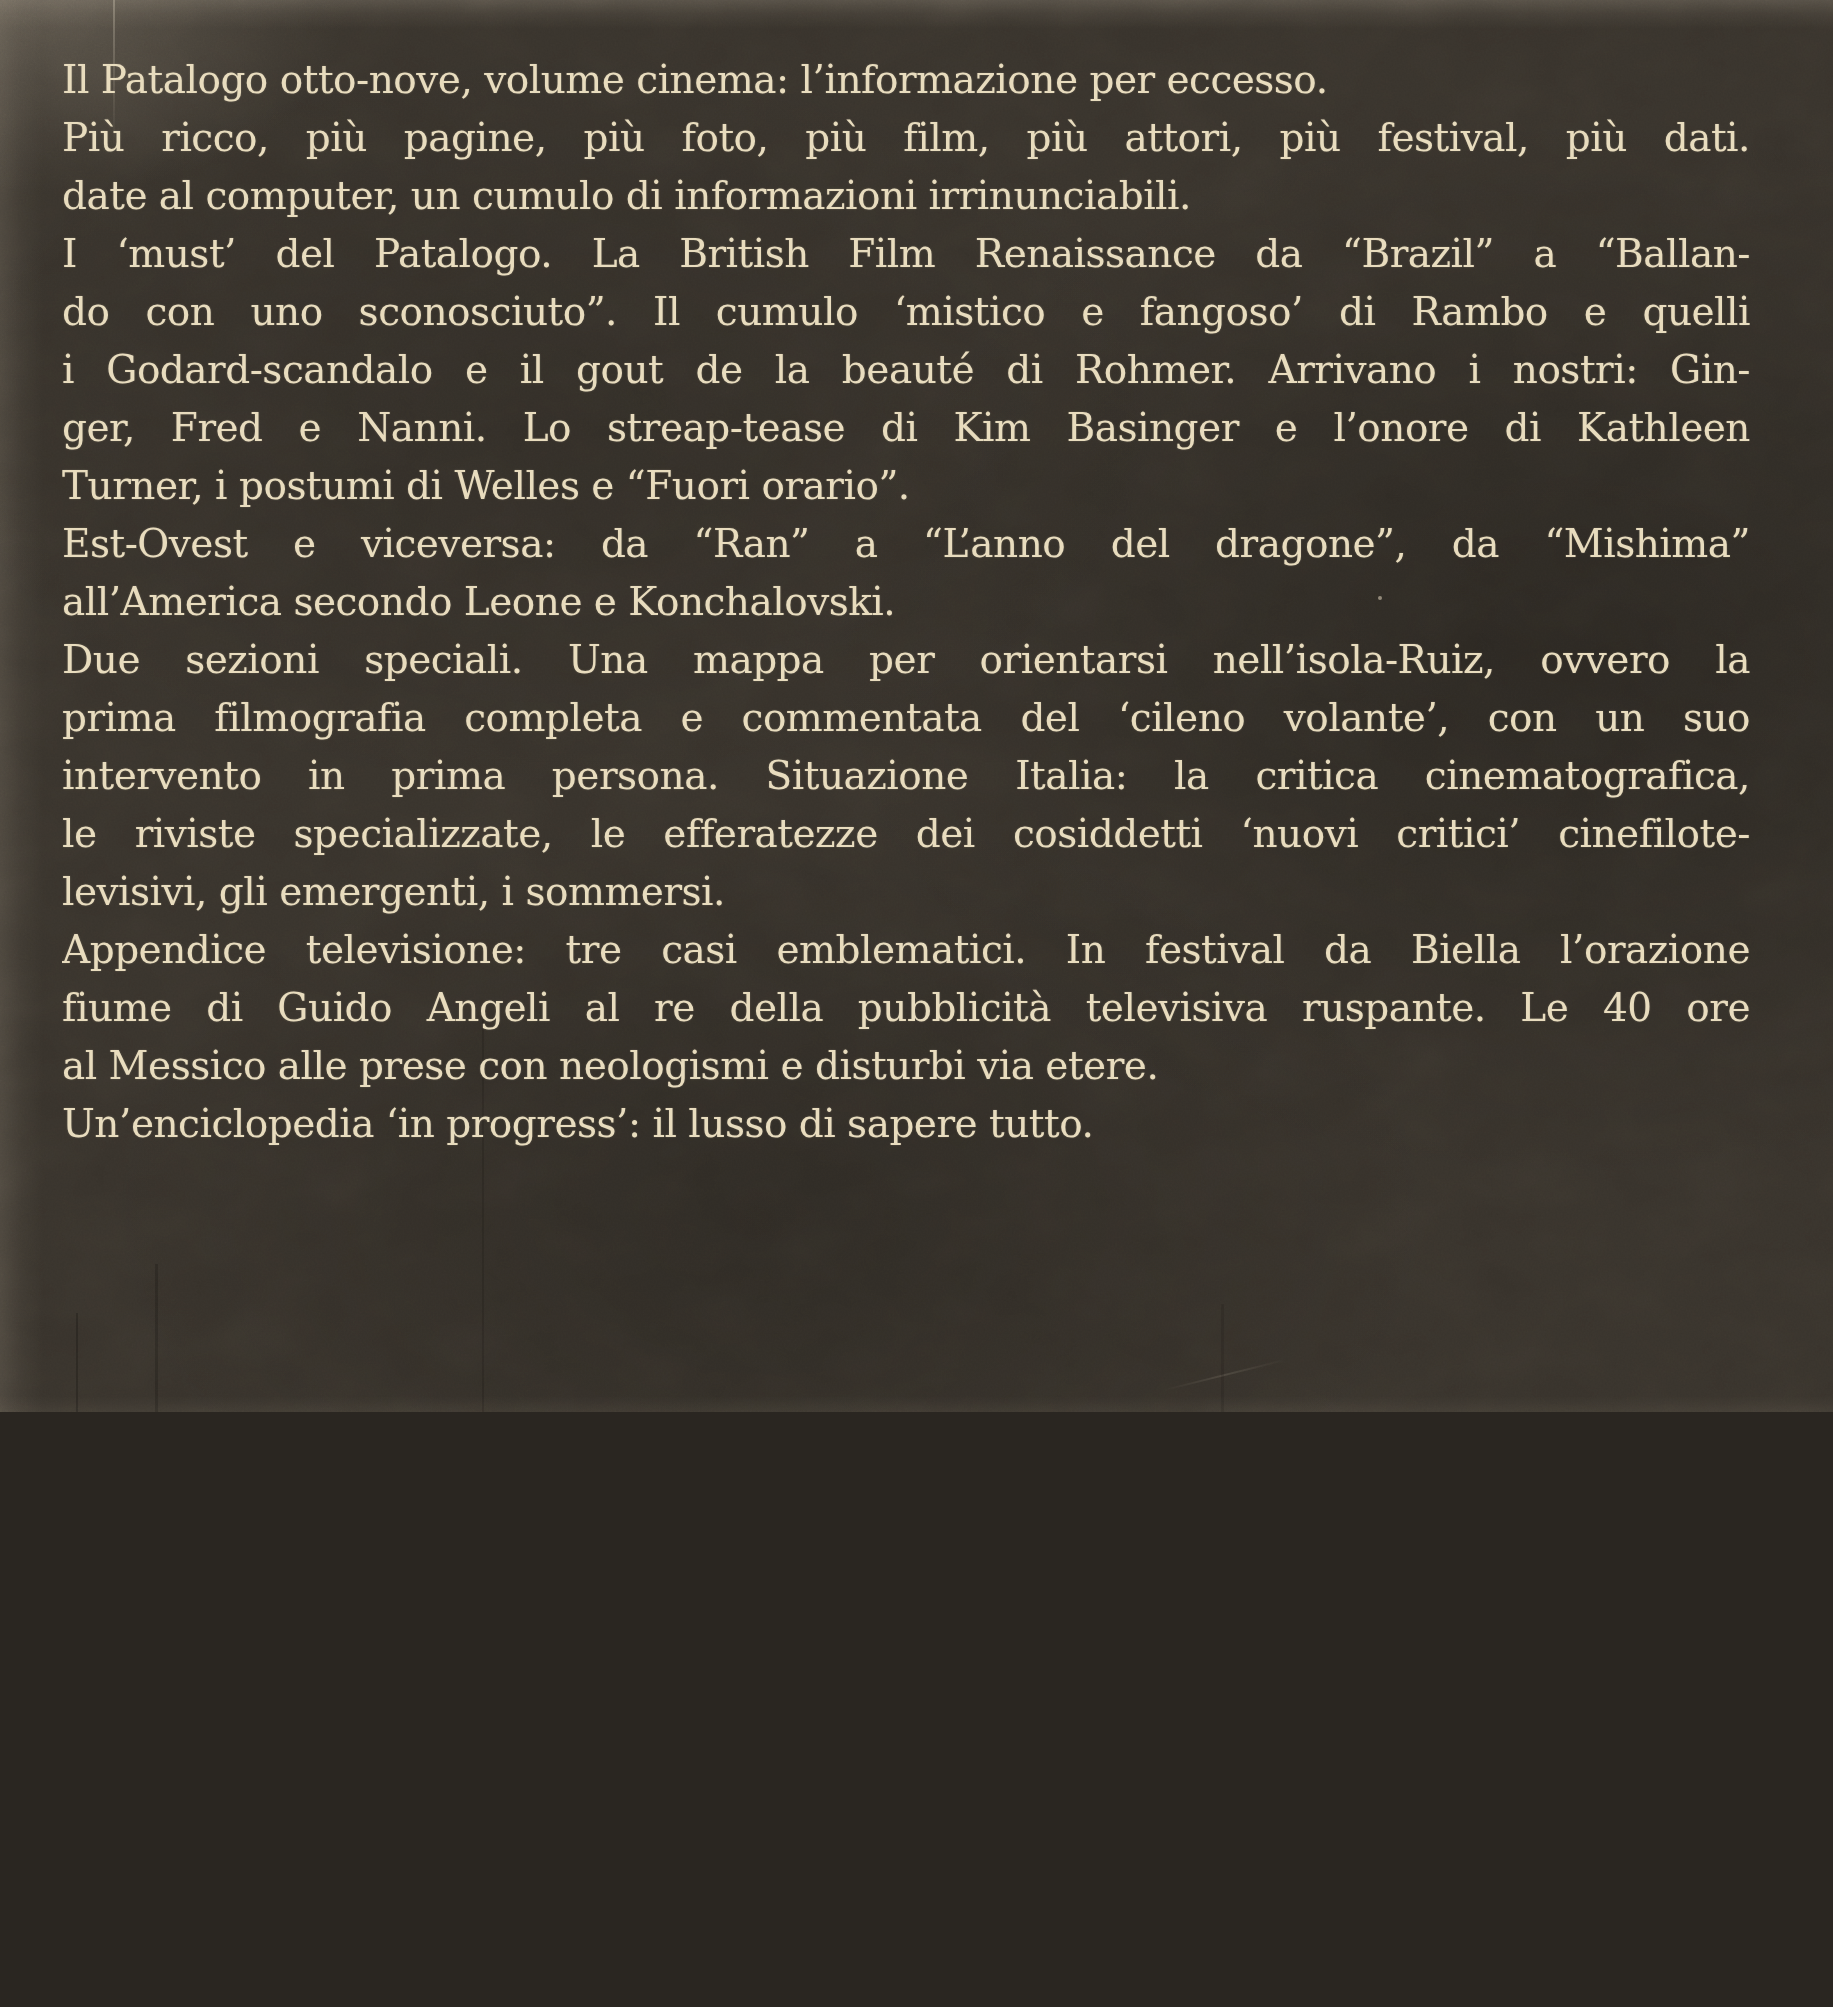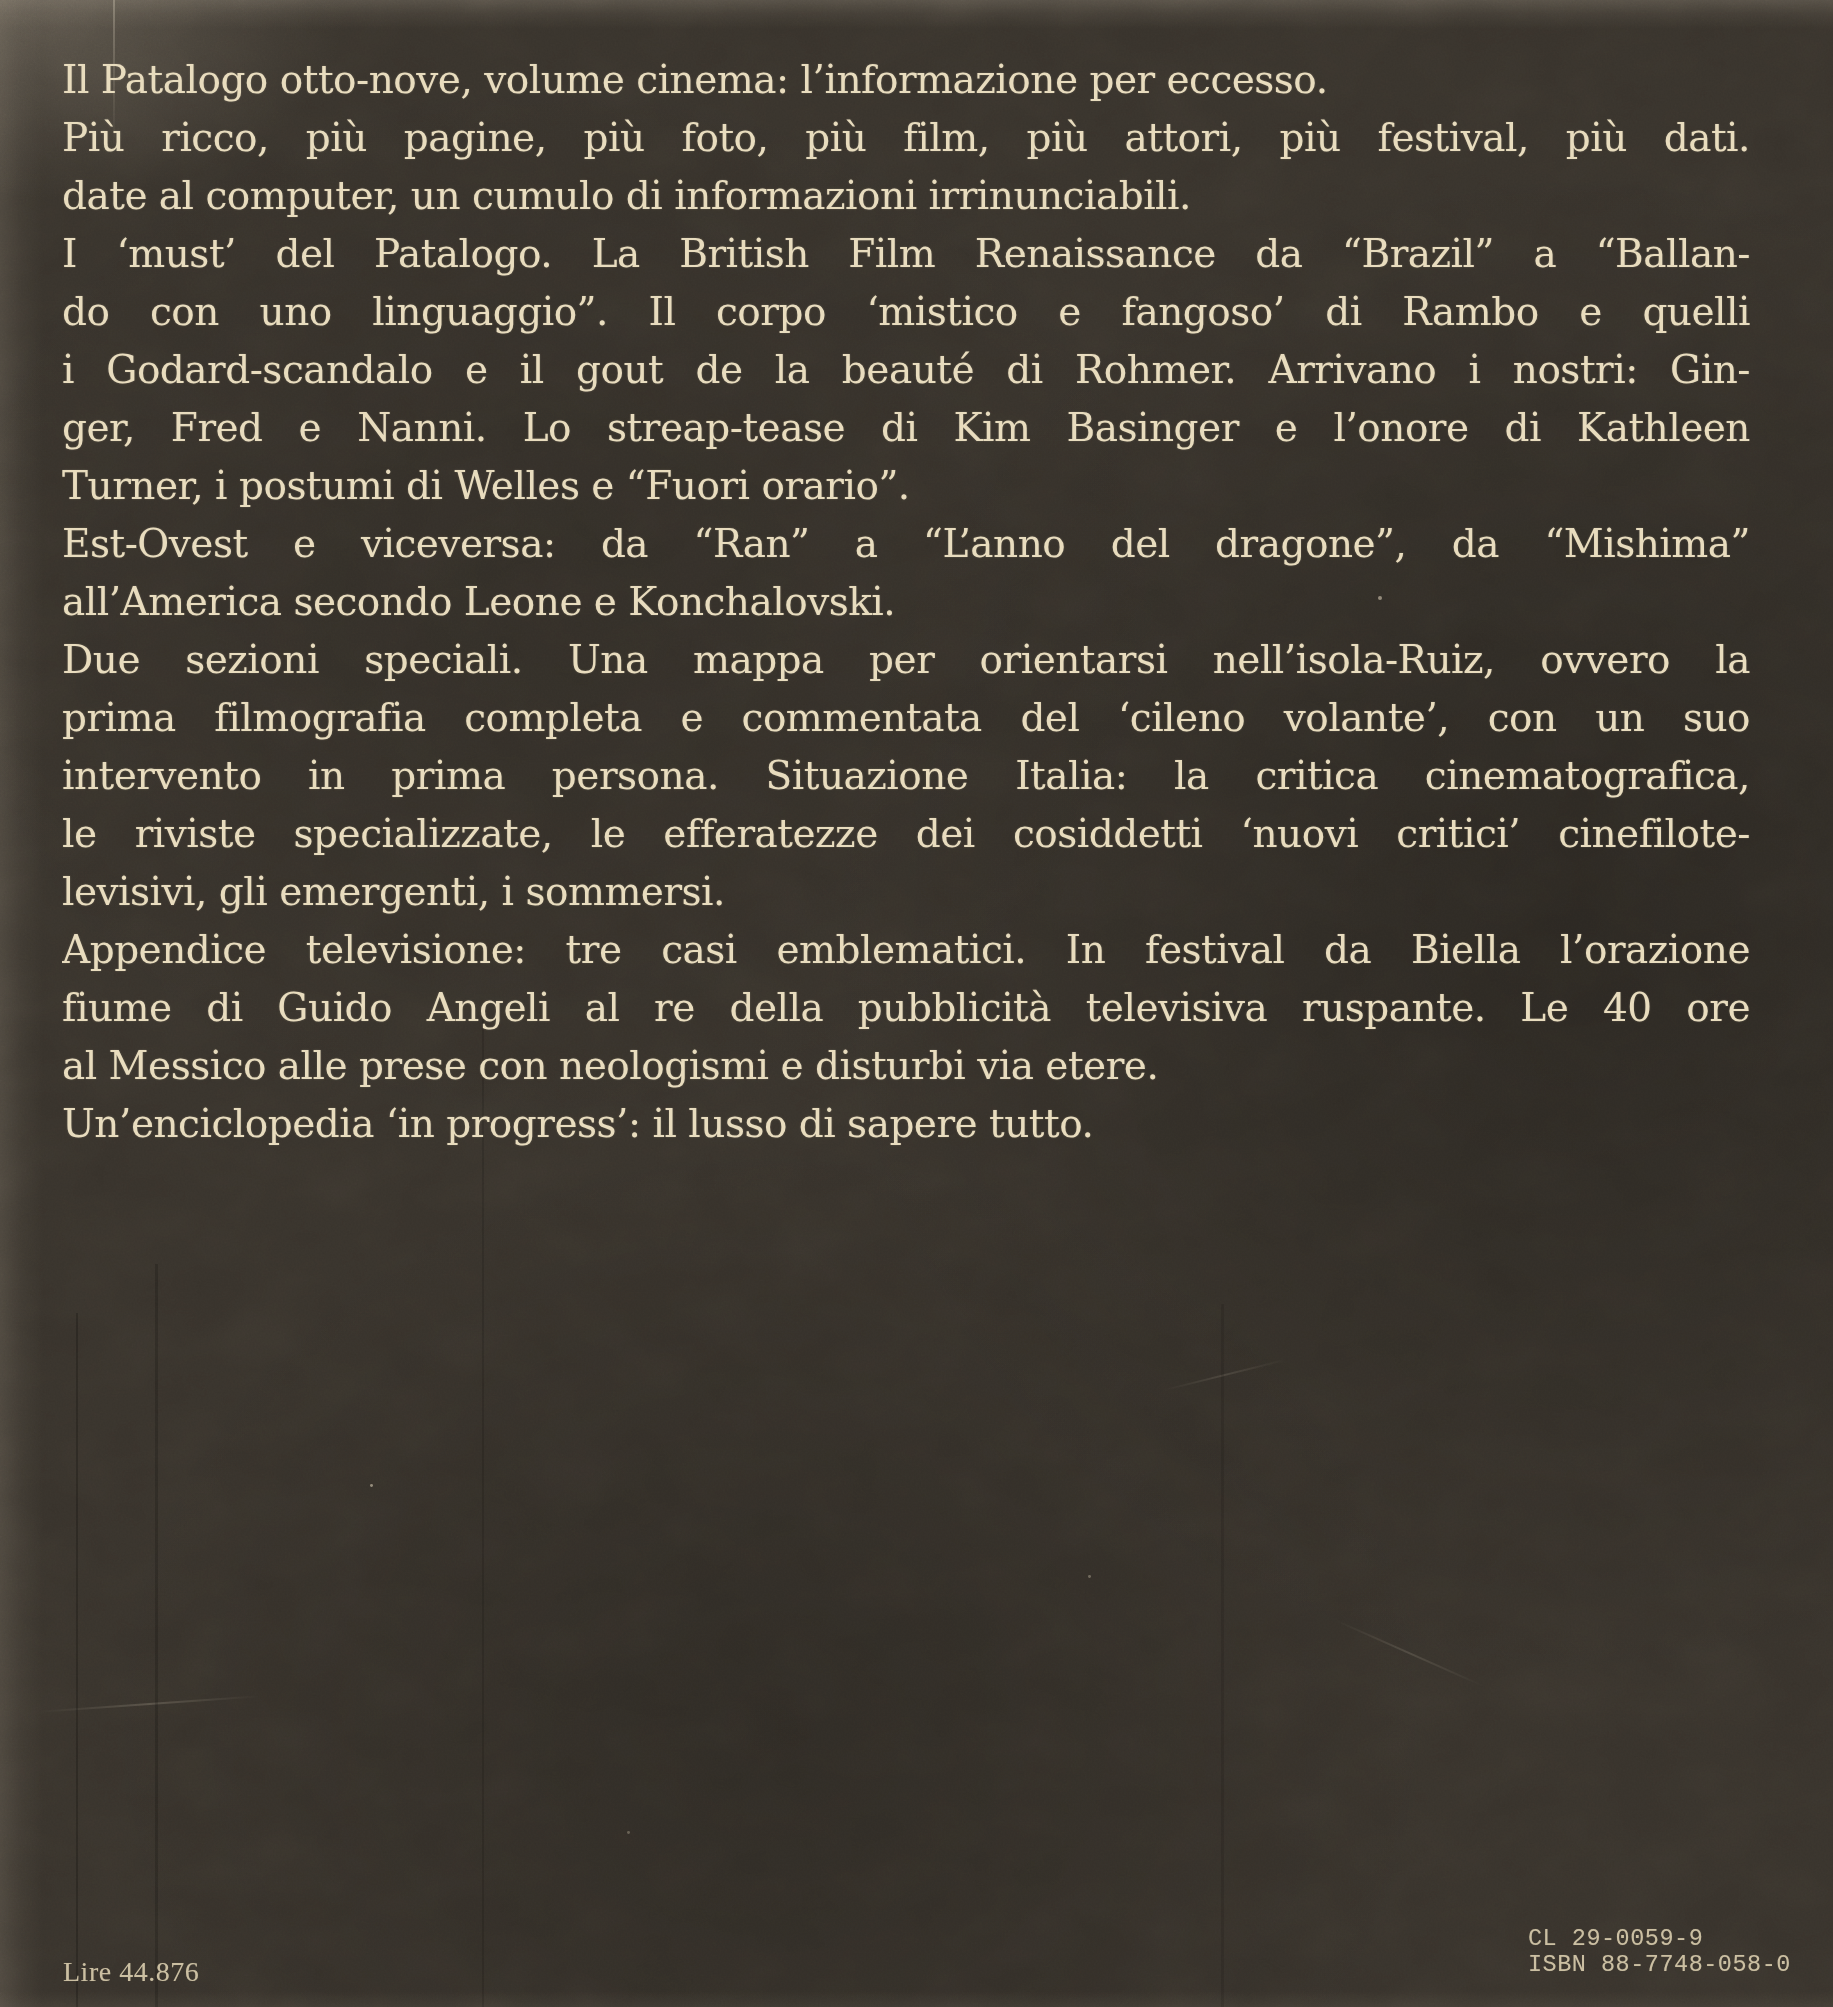--- a/index.html
+++ b/index.html
@@ -3,21 +3,21 @@
 <meta charset="utf-8">
 <style>
   :root{
     --bg:#37322b;
     --ink:#e8dcbe;
     --ink-dim:#cbbfa2;
   }
   *{margin:0;padding:0;box-sizing:border-box;}
   html,body{width:1834px;height:2007px;overflow:hidden;background:#2a2621;}
   .cover{
-    position:relative;width:1834px;height:2007px;overflow:hidden;
+    position:relative;width:1834px;height:1412px;overflow:hidden;
     background-color:var(--bg);
     background-image:
       radial-gradient(412px 255px at 3% 1%, rgba(175,165,148,0.28), rgba(175,165,148,0) 70%),
       linear-gradient(180deg, rgba(168,158,142,0.26) 0px, rgba(168,158,142,0.10) 13.7px, rgba(168,158,142,0) 29px),
       linear-gradient(90deg, rgba(158,148,132,0.20) 0px, rgba(158,148,132,0.07) 21.6px, rgba(158,148,132,0) 43px),
       linear-gradient(0deg, rgba(150,140,124,0.10) 0px, rgba(150,140,124,0) 15.7px),
       radial-gradient(60% 55% at 86% 46%, rgba(0,0,0,0.22), rgba(0,0,0,0) 70%),
       radial-gradient(50% 40% at 42% 86%, rgba(0,0,0,0.16), rgba(0,0,0,0) 75%),
       radial-gradient(45% 35% at 30% 30%, rgba(0,0,0,0.10), rgba(0,0,0,0) 80%);
   }
@@ -102,21 +102,21 @@
   <div class="speck p1"></div>
   <div class="speck p2"></div>
   <div class="speck p3"></div>
   <div class="speck p4"></div>
 
   <div class="blurb" id="blurb">
       <div class="line">Il Patalogo otto-nove, volume cinema: l’informazione per eccesso.</div>
       <div class="line j">Più ricco, più pagine, più foto, più film, più attori, più festival, più dati.</div>
       <div class="line">date al computer, un cumulo di informazioni irrinunciabili.</div>
       <div class="line j">I ‘must’ del Patalogo. La British Film Renaissance da “Brazil” a “Ballan-</div>
-      <div class="line j">do con uno linguaggio”. Il corpo ‘mistico e fangoso’ di Rambo e quelli</div>
+      <div class="line j">do con uno sconosciuto”. Il cumulo ‘mistico e fangoso’ di Rambo e quelli</div>
       <div class="line j">i Godard-scandalo e il gout de la beauté di Rohmer. Arrivano i nostri: Gin-</div>
       <div class="line j">ger, Fred e Nanni. Lo streap-tease di Kim Basinger e l’onore di Kathleen</div>
       <div class="line">Turner, i postumi di Welles e “Fuori orario”.</div>
       <div class="line j">Est-Ovest e viceversa: da “Ran” a “L’anno del dragone”, da “Mishima”</div>
       <div class="line">all’America secondo Leone e Konchalovski.</div>
       <div class="line j">Due sezioni speciali. Una mappa per orientarsi nell’isola-Ruiz, ovvero la</div>
       <div class="line j">prima filmografia completa e commentata del ‘cileno volante’, con un suo</div>
       <div class="line j">intervento in prima persona. Situazione Italia: la critica cinematografica,</div>
       <div class="line j">le riviste specializzate, le efferatezze dei cosiddetti ‘nuovi critici’ cinefilote-</div>
       <div class="line">levisivi, gli emergenti, i sommersi.</div>

